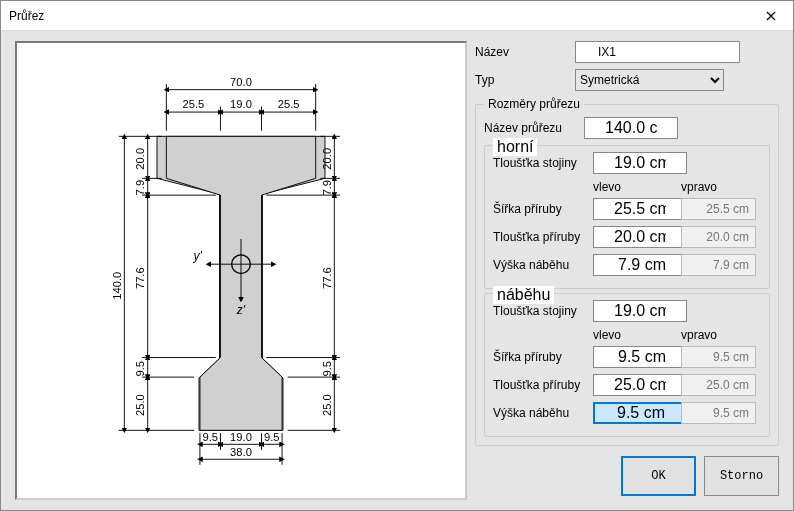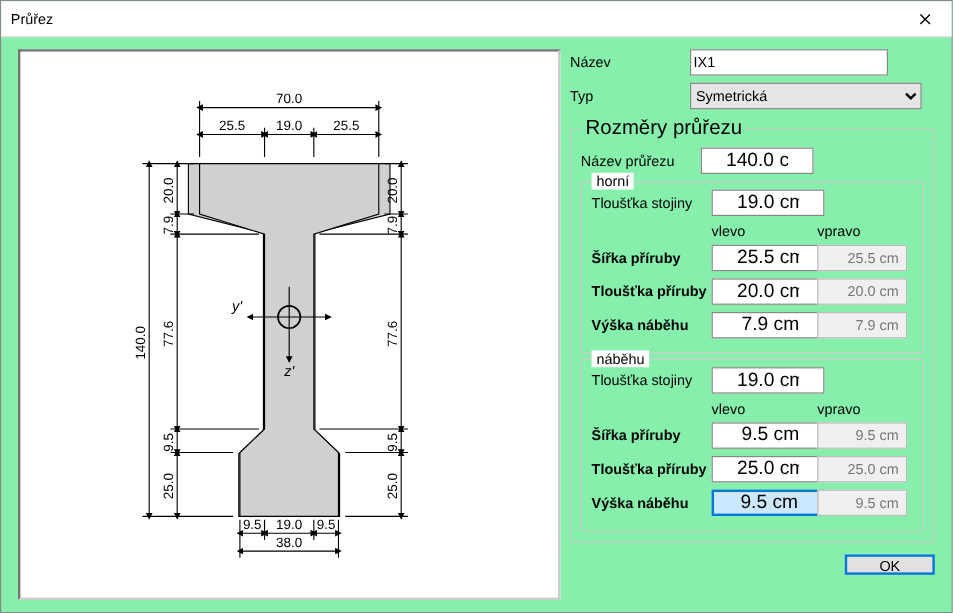--- a/index.html
+++ b/index.html
@@ -7,21 +7,21 @@
     margin: 0;
     font-family: "Segoe UI", Tahoma, sans-serif;
     font-size: 12px;
     background: #fff;
     color: #000;
   }
   .window {
     width: 794px;
     height: 511px;
     border: 1px solid #888;
-    background: #86efac;
+    background: #e5e5e5;
     display: flex;
     flex-direction: column;
   }
   .titlebar {
     height: 30px;
     display: flex;
     align-items: center;
     justify-content: space-between;
     padding: 0 0 0 8px;
     background: #fff;
@@ -69,21 +69,21 @@
     border: 1px solid #888;
     padding: 1px 20px;
     text-align: right;
     font-size: 16px;
     font-family: inherit;
   }
   input[type="text"].val-name {
     width: 165px;
     height: 22px;
     border: 1px solid #888;
-    padding: 1px 2px;
+    padding: 1px 22px;
     font-size: 12px;
     font-family: inherit;
   }
   input[type="text"].selected {
     border: 2px solid #0078d7;
     background: #cce8ff;
     color: #000;
   }
   .val-ro {
     width: 75px;
@@ -92,72 +92,72 @@
     padding: 1px 6px;
     text-align: right;
     font-size: 12px;
     background: #f0f0f0;
     color: #777;
     display: flex;
     align-items: center;
     justify-content: flex-end;
   }
   select {
-    width: 193px;
+    width: 149px;
     height: 22px;
     font-size: 12px;
     font-family: inherit;
     background: #e5e5e5;
     border: 1px solid #888;
   }
   fieldset {
     border: 1px solid #ccc;
     margin: 0 0 4px 0;
     padding: 6px 8px 8px 8px;
     border-radius: 2px;
   }
   fieldset > legend {
-    font-size: 17px;
+    font-size: 12px;
     padding: 0 4px;
   }
   .sub-group {
     border: 1px solid #ccc;
     padding: 6px 8px 6px 8px;
     margin-top: 4px;
     border-radius: 2px;
     position: relative;
   }
   .sub-legend {
     position: absolute;
     top: -8px;
     left: 8px;
     background: #fff;
     padding: 0 4px;
-    font-size: 12px;
+    font-size: 16px;
   }
   .col-header-row {
     display: flex;
     margin-bottom: 4px;
   }
   .col-header-spacer { width: 100px; }
   .col-header { width: 80px; text-align: left; font-size: 12px; }
-  .two-val-row .label { width: 100px; font-weight: bold; }
+  .two-val-row .label { width: 100px; }
   .two-val-row .cell { width: 80px; display:flex; justify-content:flex-start; }
   .gap { width: 8px; }
   .btn-row {
     display: flex;
     justify-content: flex-end;
     gap: 8px;
     margin-top: 6px;
   }
   button.dlg-btn {
     width: 75px;
-    height: 17px;
-    font-size: 12px;
-    font-family: Liberation Sans, sans-serif;
+    height: 40px;
+    font-size: 12px;
+    font-family: Liberation Mono, monospace;
     border: 1px solid #888;
     background: #e1e1e1;
     cursor: pointer;
   }
   button.dlg-btn.default {
     border: 2px solid #0078d7;
   }
   
   .diagram {
     position: absolute;
@@ -411,16 +411,17 @@
             <span class="gap"></span>
             <span class="cell">
                 <span class="val-ro">9.5 cm</span>
               </span>
           </div>
         </div>
       </fieldset>
 
       <div class="btn-row">
         <button class="dlg-btn default">OK</button>
+        <button class="dlg-btn">Storno</button>
       </div>
     </div>
   </div>
 </div>
 
 </body></html>

